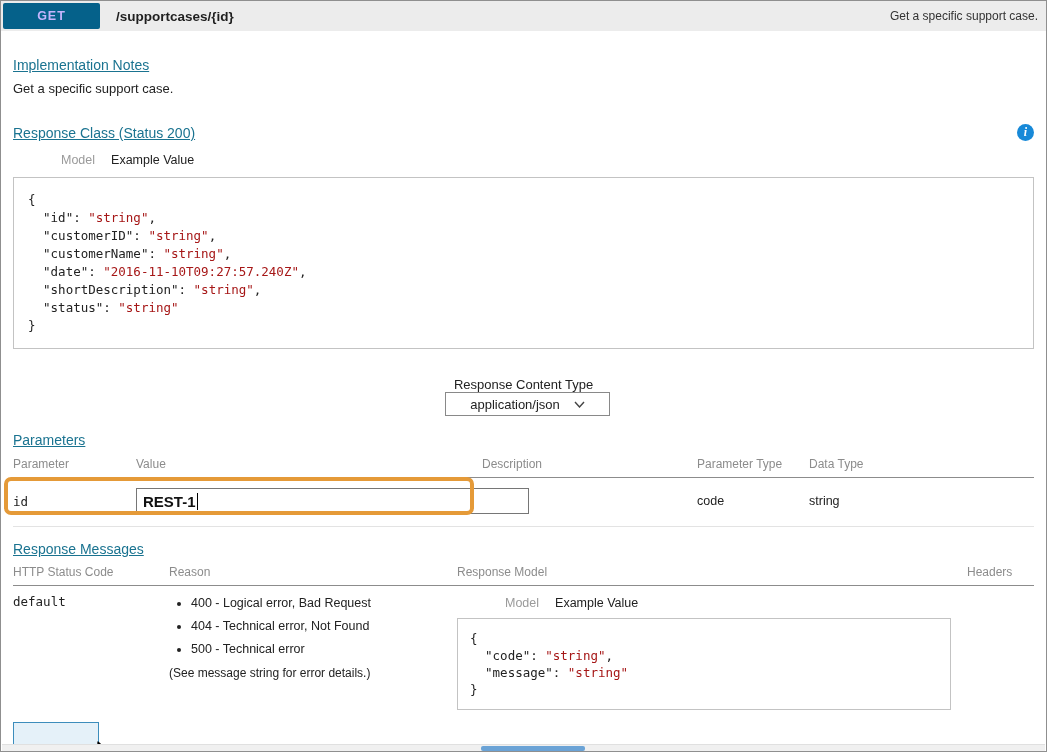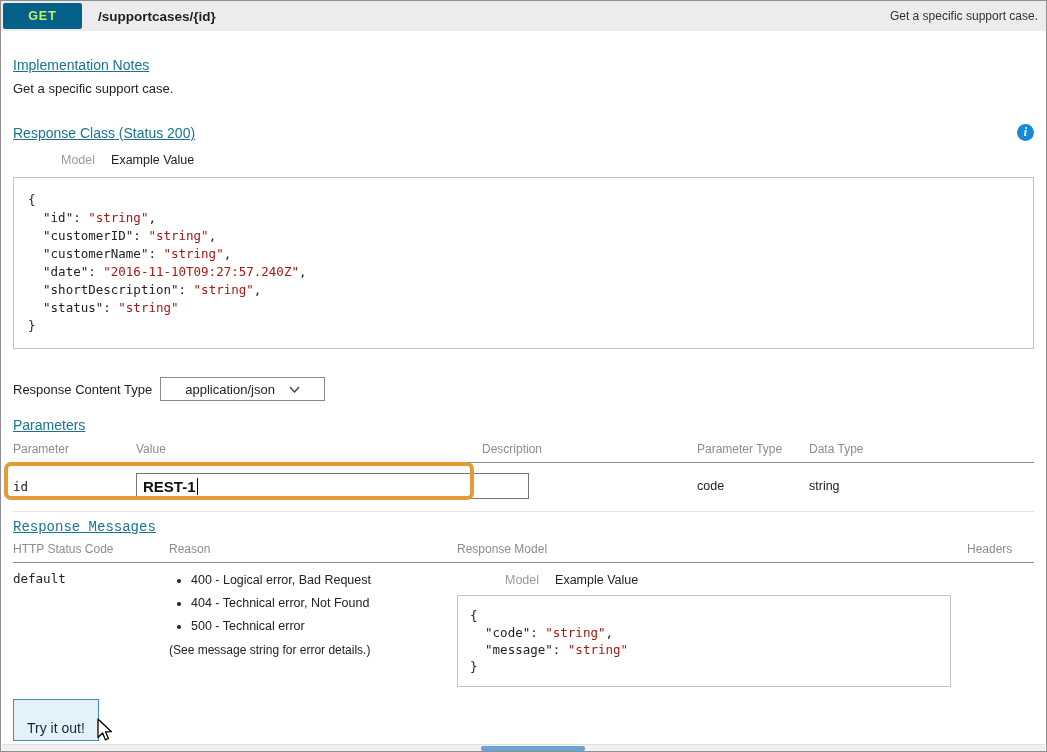--- a/index.html
+++ b/index.html
@@ -13,23 +13,23 @@
     background:#fff;
     overflow: hidden;
   }
 
   
   .op-header {
     height: 30px; background:#ececec;
     display:flex; align-items:center;
   }
   .method-badge {
-    display:inline-block; width:79px; height:26px; margin:2px;
+    display:inline-block; width:97px; height:26px; margin:2px;
     background: var(--get-badge, #05618a);
-    color:#bef264; font-weight:bold; font-size:12.5px; letter-spacing:1px;
+    color:#c4b5fd; font-weight:bold; font-size:12.5px; letter-spacing:1px;
     text-align:center; line-height:26px; border-radius:2px;
   }
   .op-path { margin-left:14px; font-weight:bold; font-size:13.5px; color:#1f1f1f; }
   .op-summary { margin-left:auto; padding-right:8px; font-size:12px; color:#333; }
 
   
   .content { padding: 0 12px; }
 
   .section-link {
     display:inline-block;
@@ -56,21 +56,21 @@
     margin-top:10px;
     border:1px solid #c3c3c3; background:#fff;
     padding:13px 14px;
     font-family:"DejaVu Sans Mono","Liberation Mono",monospace;
     font-size:12.5px; line-height:18px; color:#222;
   }
   .code-block .cl { white-space: pre; }
   .code-block .s { color: var(--code-string, #a61717); }
   .code-block .p { color:#222; }
 
-  .rct-row { margin-top:28px; display:flex; align-items:center; font-size:13px; }
+  .rct-row { margin-top:28px; display:flex; align-items:center; font-size:13px;flex-direction:column; }
   .select-box {
     margin-left:8px; height:24px;
     display:inline-flex; align-items:center; gap:14px;
     border:1px solid #898989; background:#fff;
     padding:0 24px; font-size:13px; cursor:pointer;
   }
   .select-box svg { display:block; }
 
   .mt-params { margin-top:16px; }
 
@@ -94,21 +94,21 @@
 
   .highlight-box {
     position:absolute; left:-9px; top:22px;
     width:470px; height:38px;
     border:4px solid var(--highlight, #e59a38);
     border-radius:7px;
     pointer-events:none;
     z-index:3;
   }
 
-  .mt-rm { margin-top:7px;font-family:Liberation Mono, monospace; }
+  .mt-rm { margin-top:14px; }
   .rm-table { margin-top:5px; }
   .rm-table td { padding:8px 6px 0 0; vertical-align:top; font-size:12.5px; }
 
   .reason-list { margin:2px 0 0 0; padding-left:22px; }
   .reason-list li { margin-bottom:9px; font-size:12.5px; color:#222; }
   .reason-note { margin-top:10px; font-size:12px; color:#222; }
 
   .rm-model-cell .model-tabs { margin-top:2px; }
   .rm-code { width:494px; margin-top:8px; padding:11px 12px; line-height:17px; }
 

